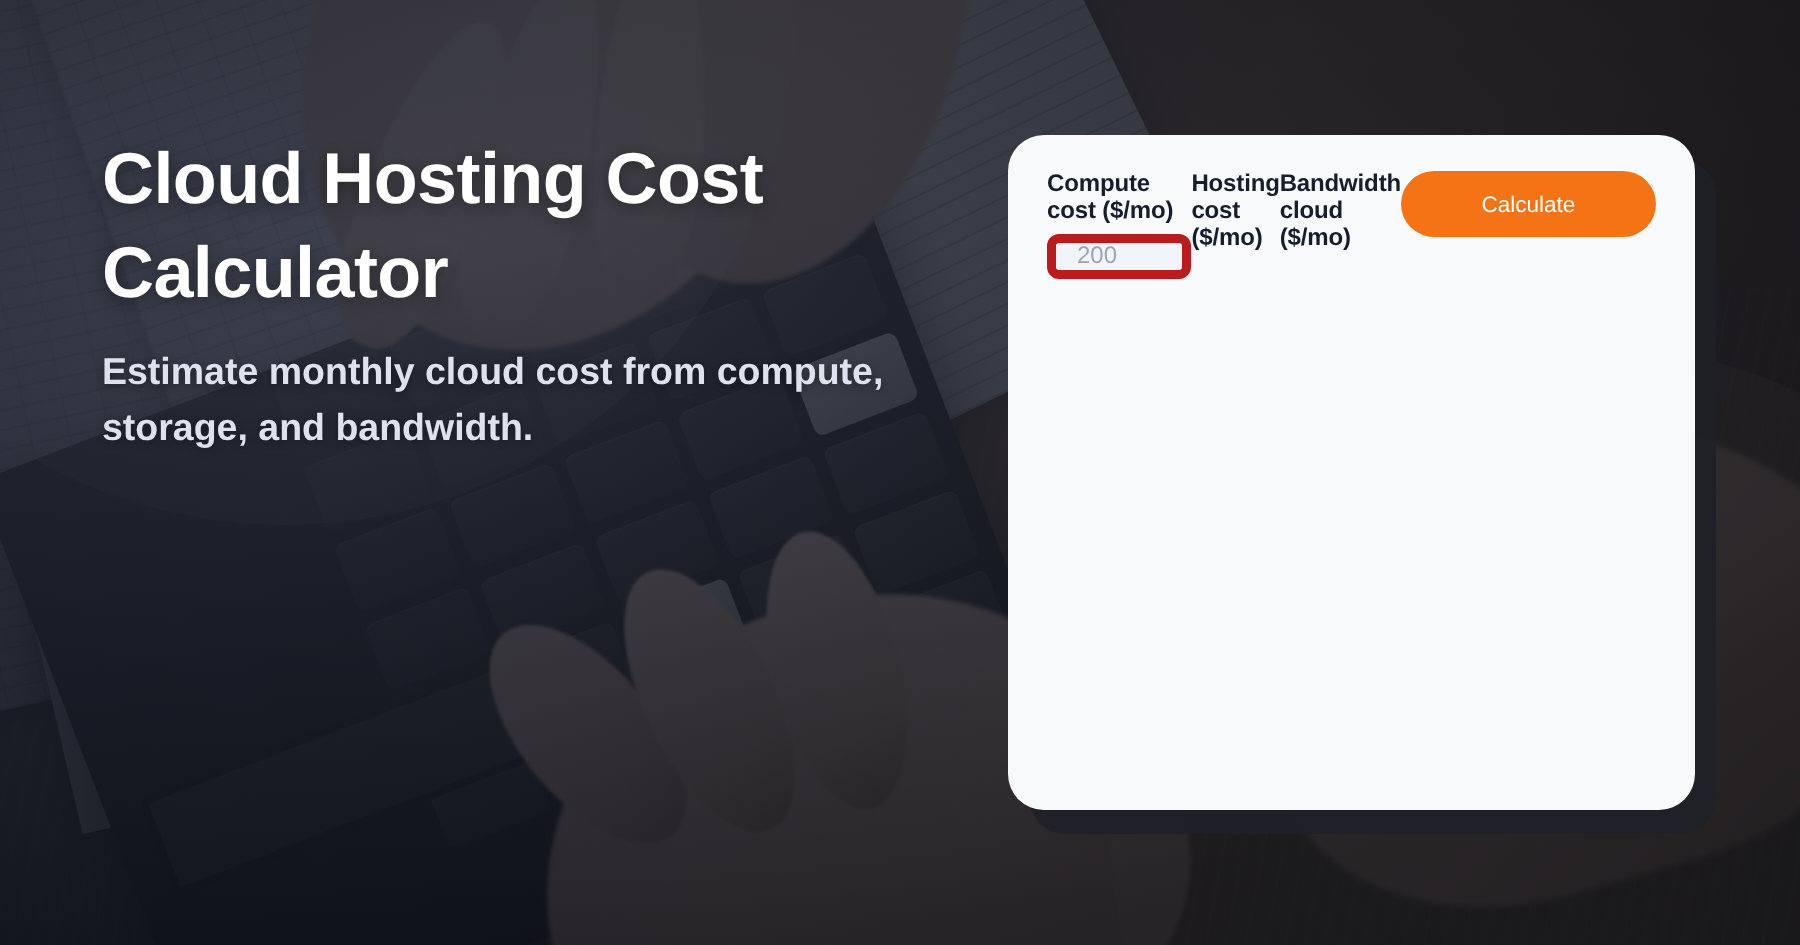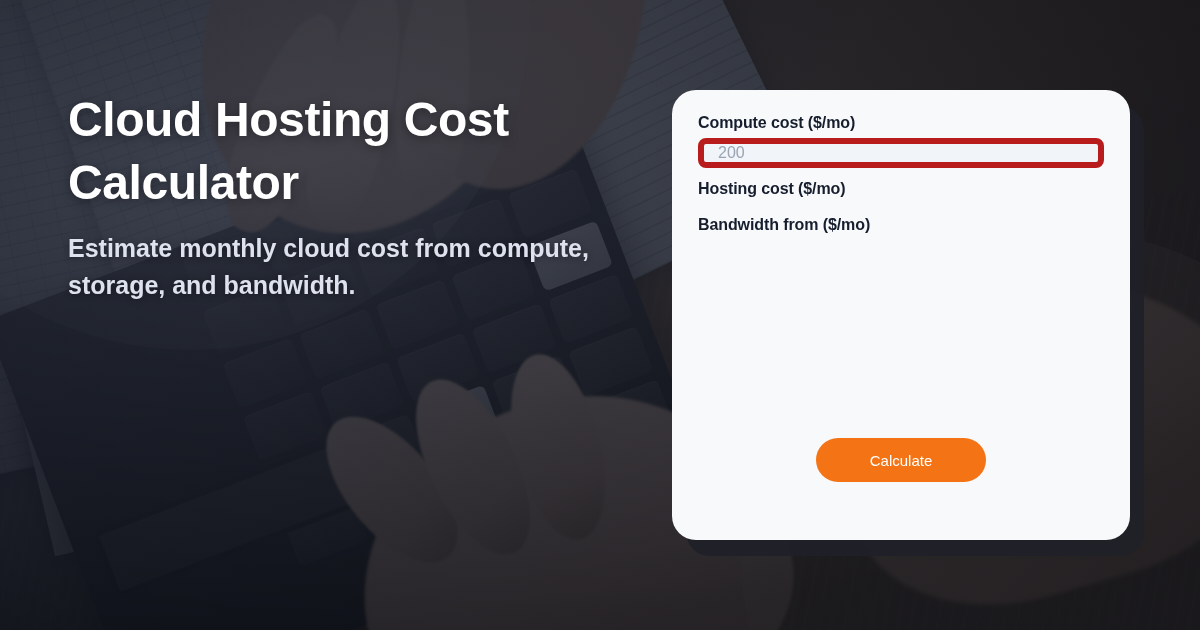--- a/index.html
+++ b/index.html
@@ -236,21 +236,21 @@
     position: absolute;
     left: 672px;
     top: 90px;
     width: 458px;
     height: 450px;
     background: #f8f9fb;
     border-radius: 24px;
     box-shadow: 14px 16px 0 rgba(32,33,40,0.92);
     padding: 24px 26px 16px 26px;
     display: flex;
-    flex-direction: column;
+    flex-direction: row;
   }
 
   .field { margin-bottom: 12px; }
 
   .field label {
     display: block;
     font-size: 16px;
     font-weight: bold;
     color: #161e2e;
     letter-spacing: -0.1px;
@@ -385,21 +385,21 @@
     <div class="field">
       <label>Compute cost ($/mo)</label>
       <input type="text" placeholder="200" style="">
     </div>
 
     <div class="field">
       <label>Hosting cost ($/mo)</label>
     </div>
 
     <div class="field">
-      <label>Bandwidth from ($/mo)</label>
+      <label>Bandwidth cloud ($/mo)</label>
     </div>
 
     <div class="spacer"></div>
 
     <div class="actions">
       <button class="btn-calculate">Calculate</button>
     </div>
   </div>
 
 </div>

